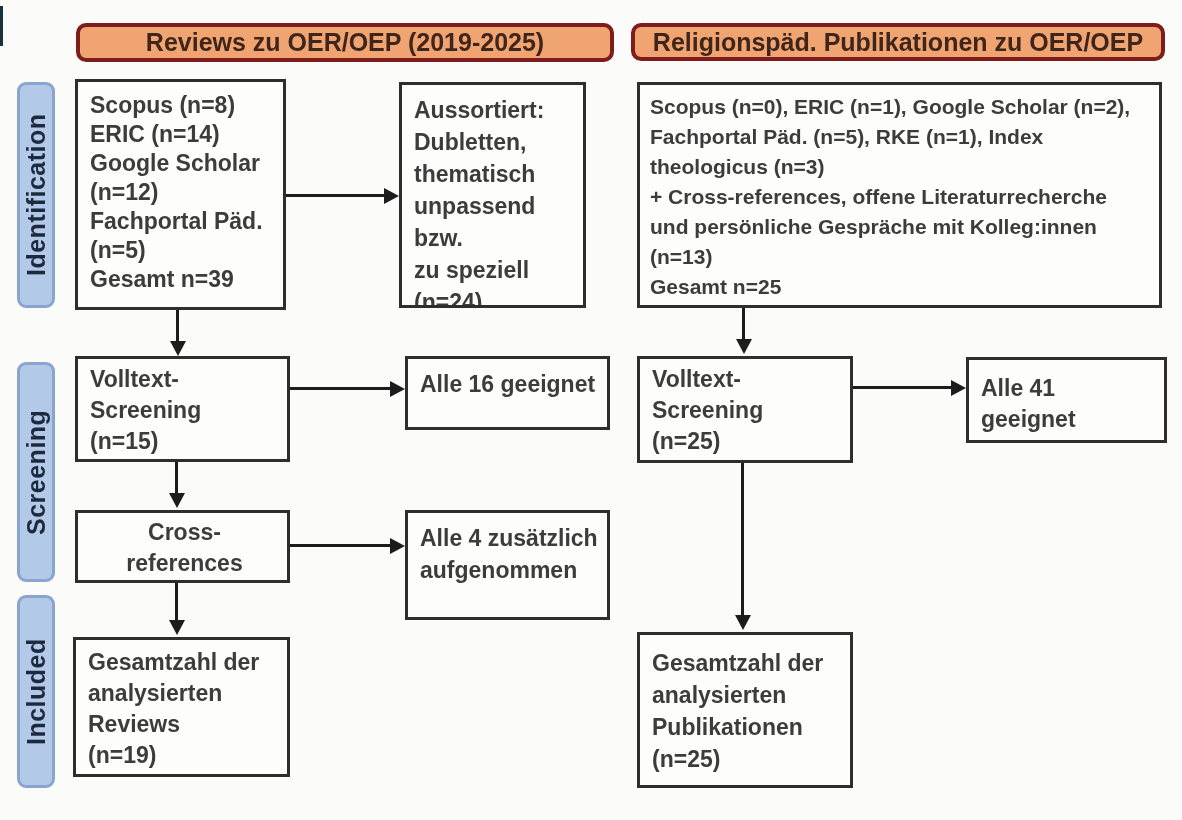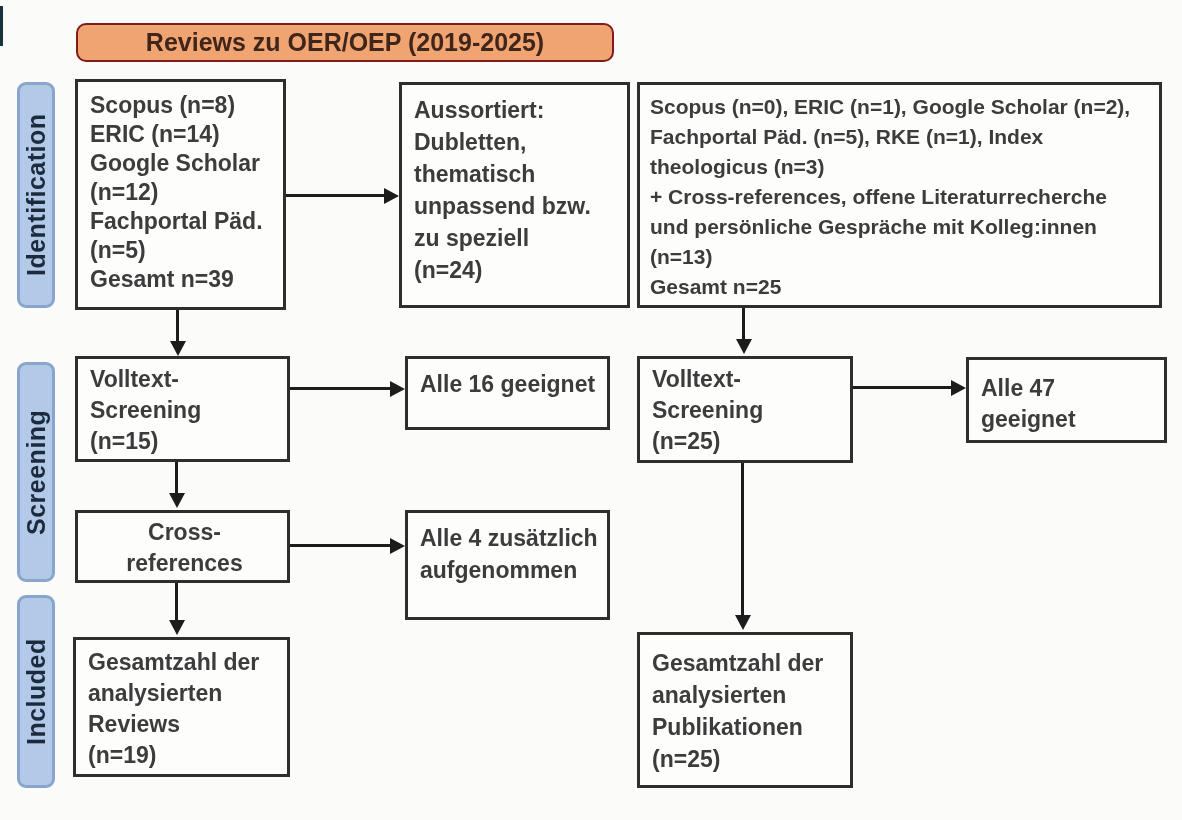--- a/index.html
+++ b/index.html
@@ -9,21 +9,21 @@
     font-family: "Liberation Sans", sans-serif;
     overflow: hidden;
   }
   #canvas { position: relative; width: 1182px; height: 820px; }
 
   .abs { position: absolute; box-sizing: border-box; }
 
   
   .col-header {
     background: #f0a472;
-    border: 2px solid #7f1d1d;
+    border: 4px solid #7f1d1d;
     border-radius: 10px;
     color: #40261a;
     font-weight: bold;
     font-size: 25px;
     text-align: center;
     display: flex; align-items: center; justify-content: center;
   }
 
   
   .stage-tab {
@@ -72,41 +72,44 @@
 </head>
 <body>
 
 <div id="canvas">
 
   <div class="abs scan-mark" style="left:0; top:6; top:6px; width:3px; height:40px;"></div>
 
   <div class="abs col-header" style="left:76px; top:23px; width:538px; height:39px;">
     <span>Reviews zu OER/OEP (2019-2025)</span>
   </div>
+  <div class="abs col-header" style="left:631px; top:23px; width:534px; height:38px;">
+    <span>Religionspäd. Publikationen zu OER/OEP</span>
+  </div>
 
   <div class="abs stage-tab" style="left:17px; top:82px; width:38px; height:226px;">
     <span>Identification</span>
   </div>
   <div class="abs stage-tab" style="left:17px; top:362px; width:38px; height:220px;">
     <span>Screening</span>
   </div>
   <div class="abs stage-tab" style="left:17px; top:595px; width:38px; height:193px;">
     <span>Included</span>
   </div>
 
   <div class="abs flow-box" style="left:75px; top:79px; width:211px; height:231px; line-height:29px; padding-top:9px;">
     <span class="box-text">Scopus (n=8)
 ERIC (n=14)
 Google Scholar
 (n=12)
 Fachportal Päd.
 (n=5)
 Gesamt n=39</span>
   </div>
-  <div class="abs flow-box" style="left:399px; top:82px; width:231px; height:226px; line-height:32px; padding-top:9px;">
+  <div class="abs flow-box" style="left:399px; top:82px; width:187px; height:226px; line-height:32px; padding-top:9px;">
     <span class="box-text">Aussortiert:
 Dubletten,
 thematisch
 unpassend bzw.
 zu speziell
 (n=24)</span>
   </div>
   <div class="abs flow-box" style="left:637px; top:82px; width:525px; height:226px; font-size:21px; line-height:30px; padding-top:7px; padding-left:10px;">
     <span class="box-text">Scopus (n=0), ERIC (n=1), Google Scholar (n=2),
 Fachportal Päd. (n=5), RKE (n=1), Index
@@ -124,21 +127,21 @@
   </div>
   <div class="abs flow-box" style="left:405px; top:356px; width:205px; height:74px; padding-top:10px;">
     <span class="box-text">Alle 16 geeignet</span>
   </div>
   <div class="abs flow-box" style="left:637px; top:356px; width:216px; height:107px; padding-top:5px;">
     <span class="box-text">Volltext-
 Screening
 (n=25)</span>
   </div>
   <div class="abs flow-box" style="left:966px; top:357px; width:201px; height:86px; padding-top:13px;">
-    <span class="box-text">Alle 47 geeignet</span>
+    <span class="box-text">Alle 41 geeignet</span>
   </div>
 
   <div class="abs flow-box" style="left:75px; top:510px; width:215px; height:73px; padding-top:4px;text-align:center;">
     <span class="box-text">Cross-references
 (n=4)</span>
   </div>
   <div class="abs flow-box" style="left:405px; top:510px; width:205px; height:110px; line-height:32px; padding-top:9px;">
     <span class="box-text">Alle 4 zusätzlich
 aufgenommen</span>
   </div>

